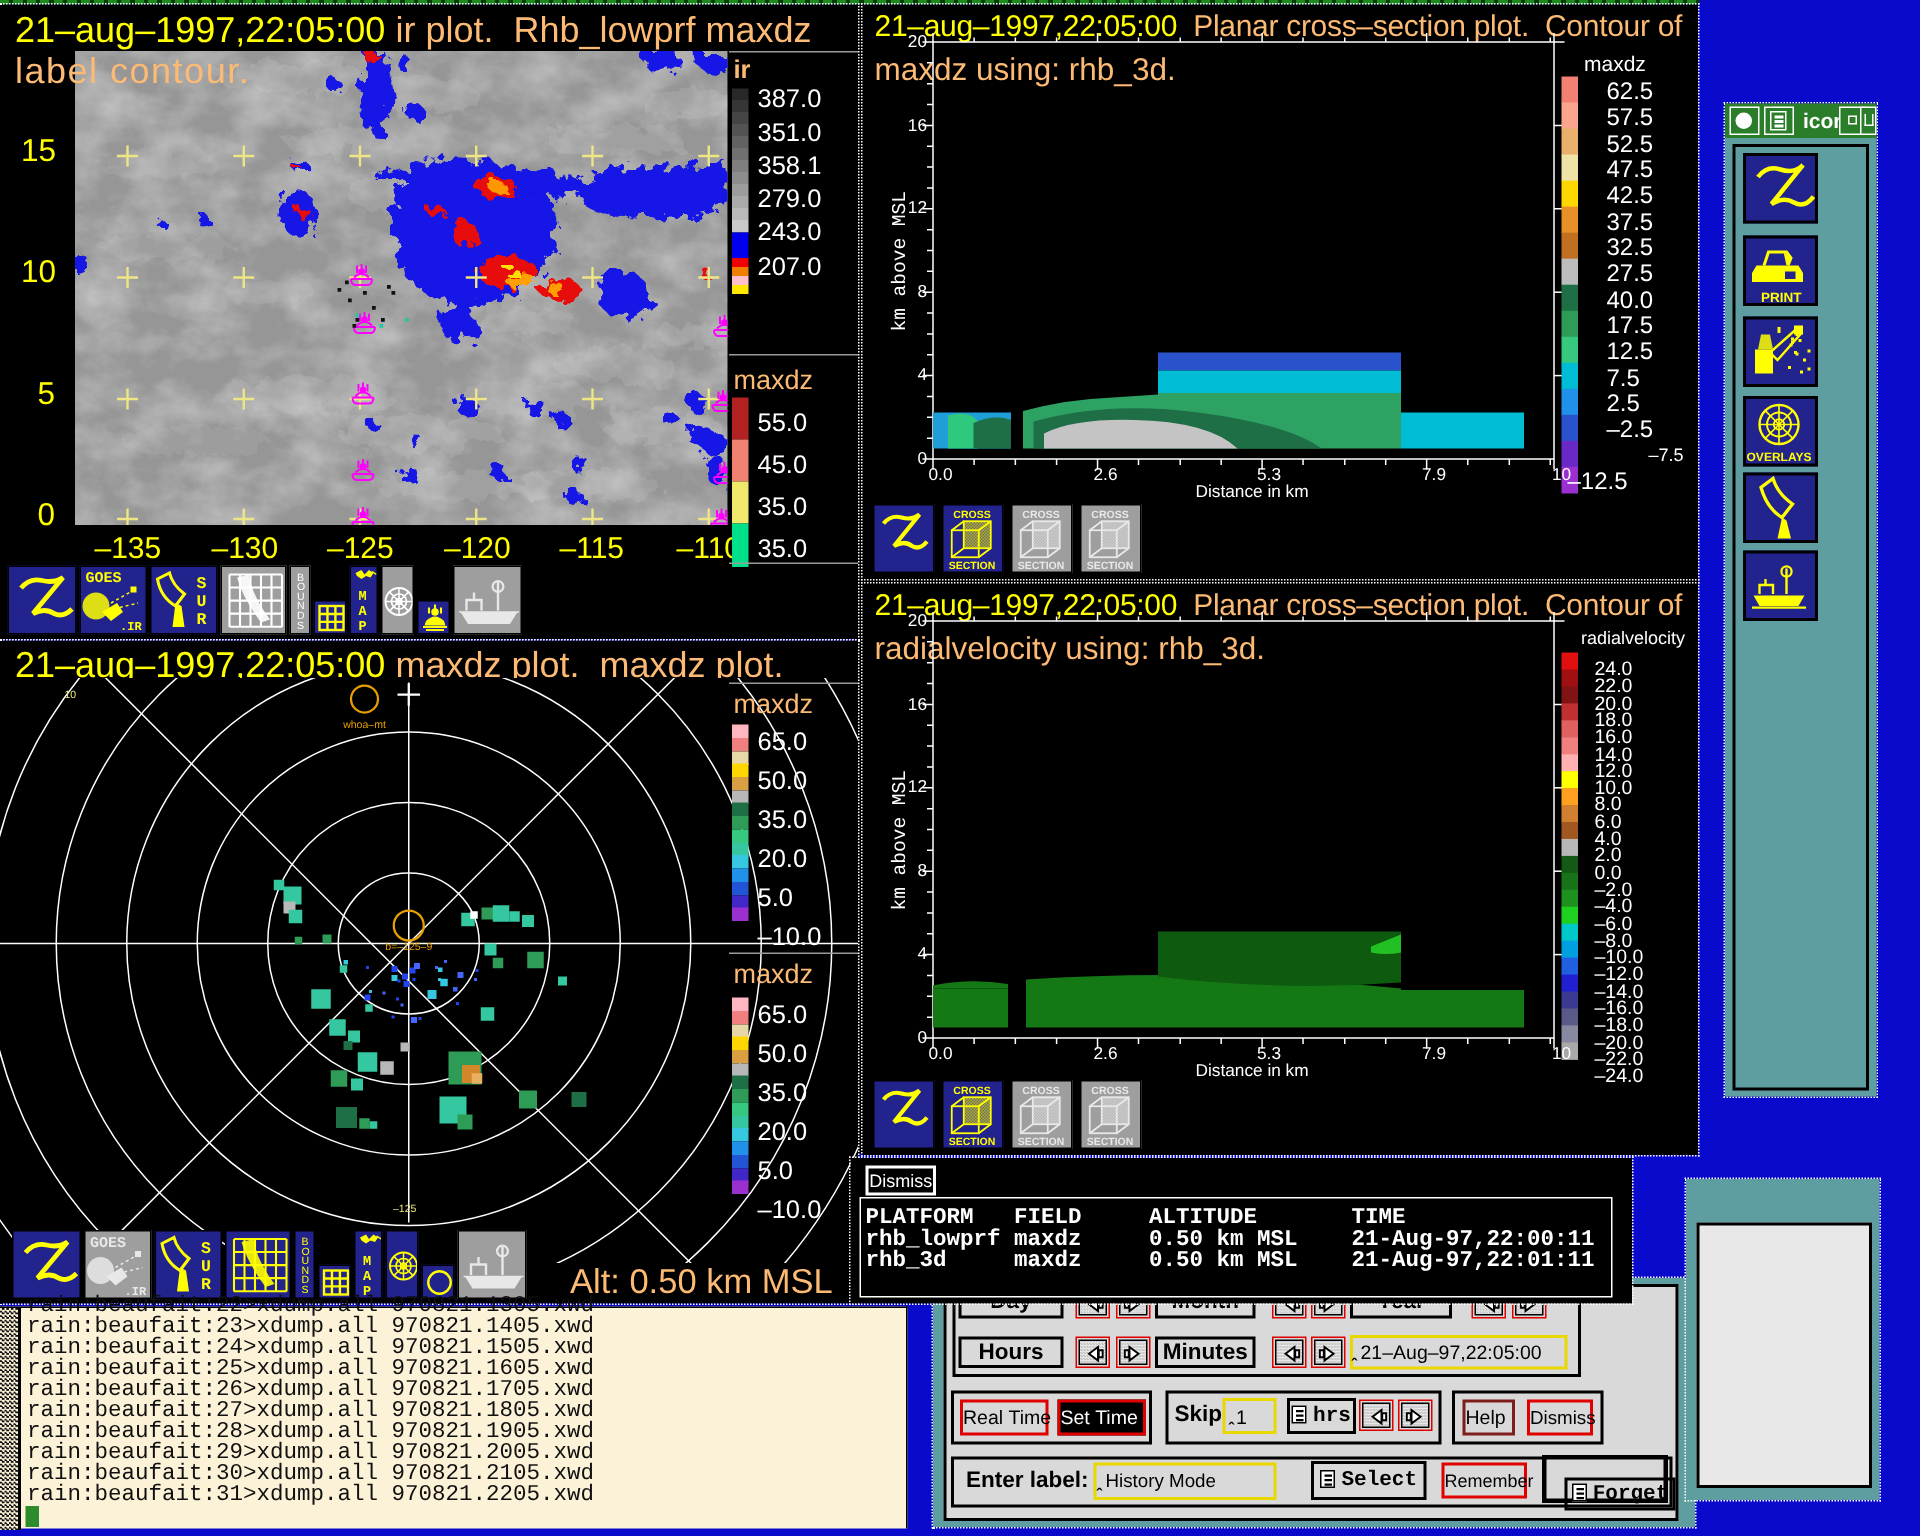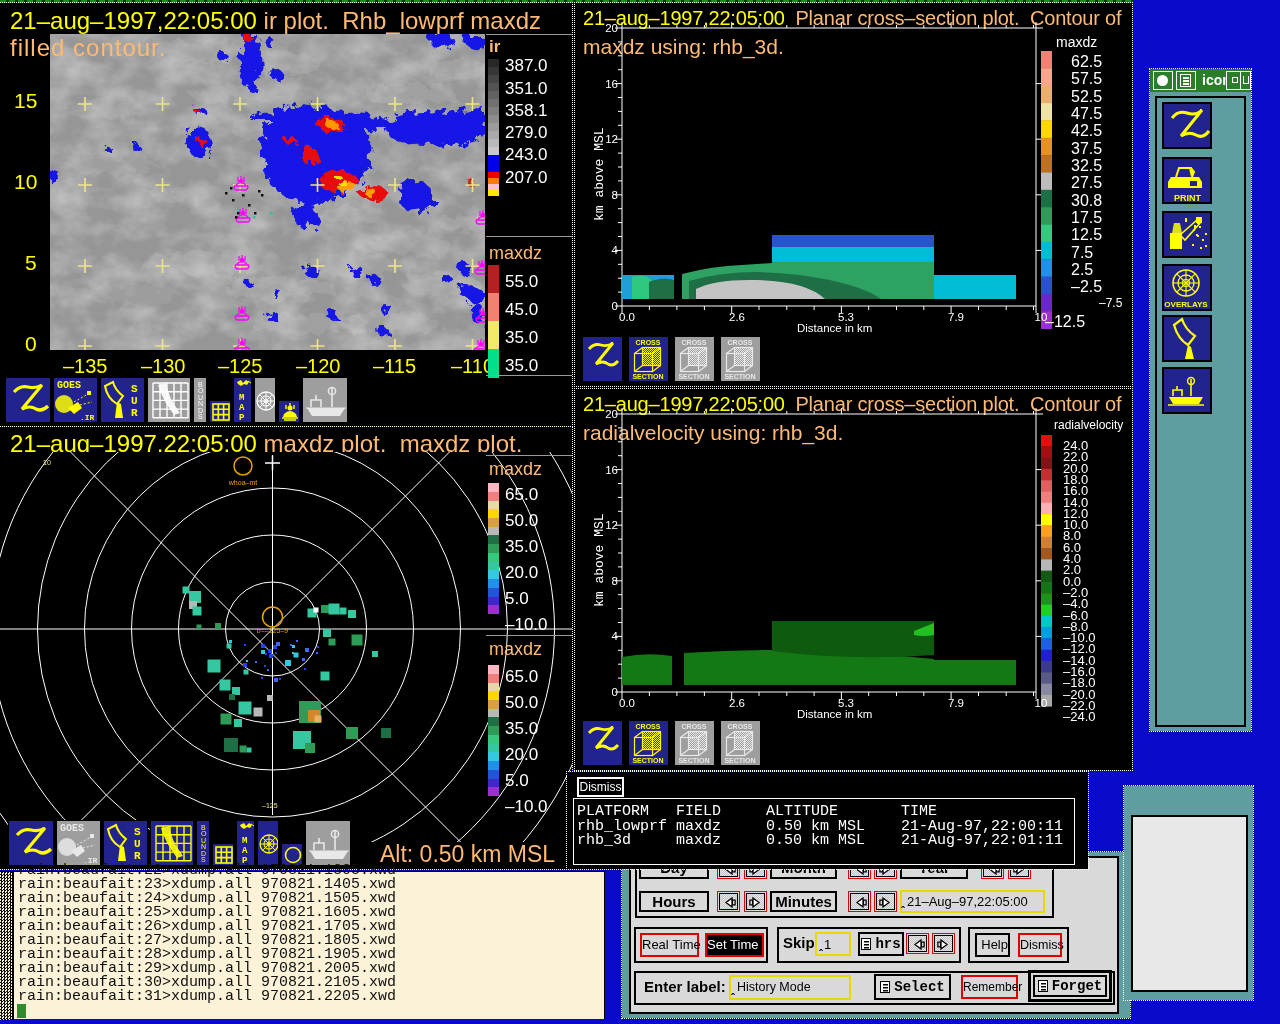--- a/index.html
+++ b/index.html
@@ -18,21 +18,21 @@
 <body>
 <div id="scene">
 
 <div class="abs" style="left:0;top:0;width:1133px;height:3px;background:repeating-linear-gradient(90deg,#1E8A1E 0 6px,#063E06 6px 9px)"></div>
 
 <div class="abs" style="left:570px;top:3px;width:7px;height:766px;background:#000"></div>
 <div class="abs" style="left:575px;top:384px;width:557px;height:6px;background:#000"></div>
 
 <div class="win" id="win-tl" style="left:0;top:3;width:572px;height:423px;top:3px">
   <div class="abs ttl-y" style="left:10px;top:4px;font-size:24px;white-space:pre;z-index:6">21–aug–1997,22:05:00 <span class="ttl-w">ir plot.  Rhb_lowprf maxdz</span></div>
-  <div class="abs ttl-w" style="left:10px;top:31px;font-size:24px;letter-spacing:1px;z-index:6">filled contour.</div>
+  <div class="abs ttl-w" style="left:10px;top:31px;font-size:24px;letter-spacing:1px;z-index:6">label contour.</div>
   <svg class="abs" id="sat" style="left:50px;top:31px" width="435" height="316" viewBox="0 0 435 316">
         <defs>
           <filter id="rough" x="-20%" y="-20%" width="140%" height="140%">
             <feTurbulence type="fractalNoise" baseFrequency="0.11" numOctaves="3" seed="7" result="n"></feTurbulence>
             <feDisplacementMap in="SourceGraphic" in2="n" scale="16"></feDisplacementMap>
           </filter>
           <filter id="rough2" x="-30%" y="-30%" width="160%" height="160%">
             <feTurbulence type="fractalNoise" baseFrequency="0.07" numOctaves="4" seed="11" result="n"></feTurbulence>
             <feDisplacementMap in="SourceGraphic" in2="n" scale="22"></feDisplacementMap>
           </filter>
@@ -663,21 +663,21 @@
       <div class="abs ytxt" style="left:222px;top:319px;font-size:11.5px">Distance in km</div>
       <div class="abs ytxt" style="left:481px;top:31px;font-size:14px">maxdz</div>
       <div class="abs ytxt" style="left:496px;top:50.0px;font-size:16px">62.5</div>
       <div class="abs ytxt" style="left:496px;top:67.3px;font-size:16px">57.5</div>
       <div class="abs ytxt" style="left:496px;top:84.7px;font-size:16px">52.5</div>
       <div class="abs ytxt" style="left:496px;top:102.0px;font-size:16px">47.5</div>
       <div class="abs ytxt" style="left:496px;top:119.3px;font-size:16px">42.5</div>
       <div class="abs ytxt" style="left:496px;top:136.6px;font-size:16px">37.5</div>
       <div class="abs ytxt" style="left:496px;top:154.0px;font-size:16px">32.5</div>
       <div class="abs ytxt" style="left:496px;top:171.3px;font-size:16px">27.5</div>
-      <div class="abs ytxt" style="left:496px;top:188.6px;font-size:16px">30.8</div>
+      <div class="abs ytxt" style="left:496px;top:188.6px;font-size:16px">40.0</div>
       <div class="abs ytxt" style="left:496px;top:206.0px;font-size:16px">17.5</div>
       <div class="abs ytxt" style="left:496px;top:223.3px;font-size:16px">12.5</div>
       <div class="abs ytxt" style="left:496px;top:240.6px;font-size:16px">7.5</div>
       <div class="abs ytxt" style="left:496px;top:258.0px;font-size:16px">2.5</div>
       <div class="abs ytxt" style="left:496px;top:275.3px;font-size:16px">–2.5</div>
       <div class="abs ytxt" style="left:524px;top:292.6px;font-size:12px">–7.5</div>
       <div class="abs ytxt" style="left:470px;top:309.9px;font-size:16px">–12.5</div>
   <div class="abs" style="left:7px;top:333px;width:41px;height:46px;background:#23238E;border:1px solid #000">
         <svg width="39" height="44" viewBox="0 0 39 44" style="display:block">
           <path d="M6,12 q5,-6 12,-4 q7,2 12,-2 l-17,21 q7,-4 12,0 q5,3 10,-3" stroke="#FFFF00" stroke-width="2.8" fill="none"></path>
@@ -910,21 +910,21 @@
             <path d="M5.5,16.5 L13.5,10.5 M23.5,16.5 L31.5,10.5 M5.5,34.5 L13.5,28.5 M23.5,34.5 L31.5,28.5"></path>
           </g>
           <text x="19" y="42" font-size="7" font-weight="bold" fill="#E8E8E8" text-anchor="middle" font-family="Liberation Sans">SECTION</text>
         </svg>
       </div>
 </div>
 
 <div class="win" id="popup" style="left:567px;top:772px;width:521px;height:97px;outline:1px dotted #fff;z-index:20">
   <div class="abs" style="left:10px;top:5px;width:47px;height:20px;border:2px solid #fff;color:#fff;font-size:12px;text-align:center;white-space:nowrap;line-height:16px">Dismiss</div>
   <div class="abs" style="left:6px;top:26px;width:502px;height:67px;border:1px solid #fff"></div>
-  <div class="abs mono" style="left:10px;top:33px;font-size:15px;font-weight:normal;color:#fff;line-height:14.6px;white-space:pre">PLATFORM   FIELD     ALTITUDE       TIME
+  <div class="abs mono" style="left:10px;top:33px;font-size:15px;font-weight:bold;color:#fff;line-height:14.6px;white-space:pre">PLATFORM   FIELD     ALTITUDE       TIME
 rhb_lowprf maxdz     0.50 km MSL    21-Aug-97,22:00:11
 rhb_3d     maxdz     0.50 km MSL    21-Aug-97,22:01:11</div>
 </div>
 
 <div class="abs" id="dialog" style="left:622px;top:852px;width:508px;height:166px;background:#5F9EA0;outline:1px dotted #fff">
   <div class="abs" style="left:7px;top:4px;width:490px;height:158px;background:#D9D9D9;border:2px solid #000"></div>
   <div class="abs" style="left:7px;top:4px;width:494px;height:158px;overflow:hidden">
         <div class="abs" style="left:6px;top:-25px;width:419px;height:87px;border:2px solid #000"></div>
         <div class="abs" style="left:10px;top:1px;width:70px;height:22px;border:2px solid #000;background:#D9D9D9;color:#000;font-size:15px;font-weight:bold;text-align:center;white-space:nowrap;line-height:18px">Day</div>
         <div class="abs" style="left:88px;top:2px;width:23px;height:21px;border:1px solid #E00000;padding:1px;background:#D9D9D9">
@@ -1019,29 +1019,29 @@
           </div>
         </div>
         <div class="abs" style="left:303px;top:77px;width:23px;height:21px;border:1px solid #E00000;padding:1px;background:#D9D9D9">
           <div style="width:19px;height:17px;border:1.5px solid #000;background-image:repeating-conic-gradient(#c4c4c4 0 25%,#e6e6e6 0 50%);background-size:2px 2px;padding-top:1px">
             <svg width="16" height="15" viewBox="0 0 16 15" style="display:block;margin:0 auto">
               <path d="M5,3 v9 M5,3 l6,4.5 -6,4.5 z M1.9,5.2 h2.6 v4.6 h-2.6 z" stroke="#000" stroke-width="1.3" fill="#fff"></path>
             </svg>
           </div>
         </div>
         <div class="abs" style="left:339px;top:71px;width:101px;height:36px;border:2px solid #000"></div>
-        <div class="abs" style="left:346px;top:77px;width:35px;height:24px;border:2px solid #000000;background:#D9D9D9;color:#000;font-size:13px;text-align:right;white-space:nowrap;line-height:20px">Help</div>
+        <div class="abs" style="left:346px;top:77px;width:35px;height:24px;border:2px solid #7f1d1d;background:#D9D9D9;color:#000;font-size:13px;text-align:left;white-space:nowrap;line-height:20px">Help</div>
         <div class="abs" style="left:389px;top:77px;width:44px;height:24px;border:2px solid #E00000;background:#D9D9D9;color:#000;font-size:12.5px;text-align:center;white-space:nowrap;line-height:20px">Dismiss</div>
         <div class="abs" style="left:5px;top:115px;width:481px;height:34px;border:2px solid #000"></div>
         <div class="abs" style="left:15px;top:122px;font-size:15px;font-weight:bold;color:#000">Enter label:</div>
         <div class="abs" style="left:100px;top:119px;width:122px;height:25px;border:2px solid #E8D800;background:#D9D9D9;color:#000;font-size:12.5px;line-height:21px;padding-left:6px;white-space:nowrap">History Mode</div>
         <div class="abs" style="left:102px;top:135px;font-size:11px;font-weight:bold">ˆ</div>
         <div class="abs mono" style="left:245px;top:118px;width:77px;height:26px;border:2px solid #000;background:#D9D9D9;color:#000;font-size:14px;font-weight:bold;line-height:22px;text-align:center;white-space:nowrap"><span style="display:inline-block;width:10px;height:12px;border:1.5px solid #000;background:#fff;vertical-align:-2px;margin-right:4px;background-image:linear-gradient(#000 0 0),linear-gradient(#000 0 0),linear-gradient(#000 0 0);background-size:5px 1.5px;background-repeat:no-repeat;background-position:2px 2px,2px 5px,2px 8px"></span>Select</div>
         <div class="abs" style="left:332px;top:119px;width:57px;height:24px;border:2px solid #E00000;background:#D9D9D9;color:#000;font-size:12px;text-align:center;white-space:nowrap;line-height:20px">Remember</div>
-        <div class="abs mono" style="left:399px;top:114px;width:84px;height:32px;border:3px solid #000;background:#D9D9D9;padding:2px">
+        <div class="abs mono" style="left:399px;top:114px;width:84px;height:32px;border:3px solid #000;background:#D9D9D9;padding:12px">
           <div style="width:74px;height:22px;border:2px solid #000;color:#000;font-size:14px;font-weight:bold;line-height:18px;text-align:center;white-space:nowrap"><span style="display:inline-block;width:10px;height:12px;border:1.5px solid #000;background:#fff;vertical-align:-2px;margin-right:4px;background-image:linear-gradient(#000 0 0),linear-gradient(#000 0 0),linear-gradient(#000 0 0);background-size:5px 1.5px;background-repeat:no-repeat;background-position:2px 2px,2px 5px,2px 8px"></span>Forget</div>
         </div>
       </div>
 </div>
 
 <div class="abs" id="iconpanel" style="left:1150px;top:69px;width:101px;height:662px;outline:1px dotted #fff">
   <div class="abs" style="left:0;top:0;width:101px;height:23px;background:#2A7E2A"></div>
   <div class="abs" style="left:0;top:23px;width:101px;height:639px;background:#5F9EA0"></div>
   <div class="abs" style="left:5px;top:27px;width:91px;height:631px;border:2px solid #000"></div>
   <div class="abs" style="left:3px;top:2px;width:20px;height:19px;border:1px solid #fff">

